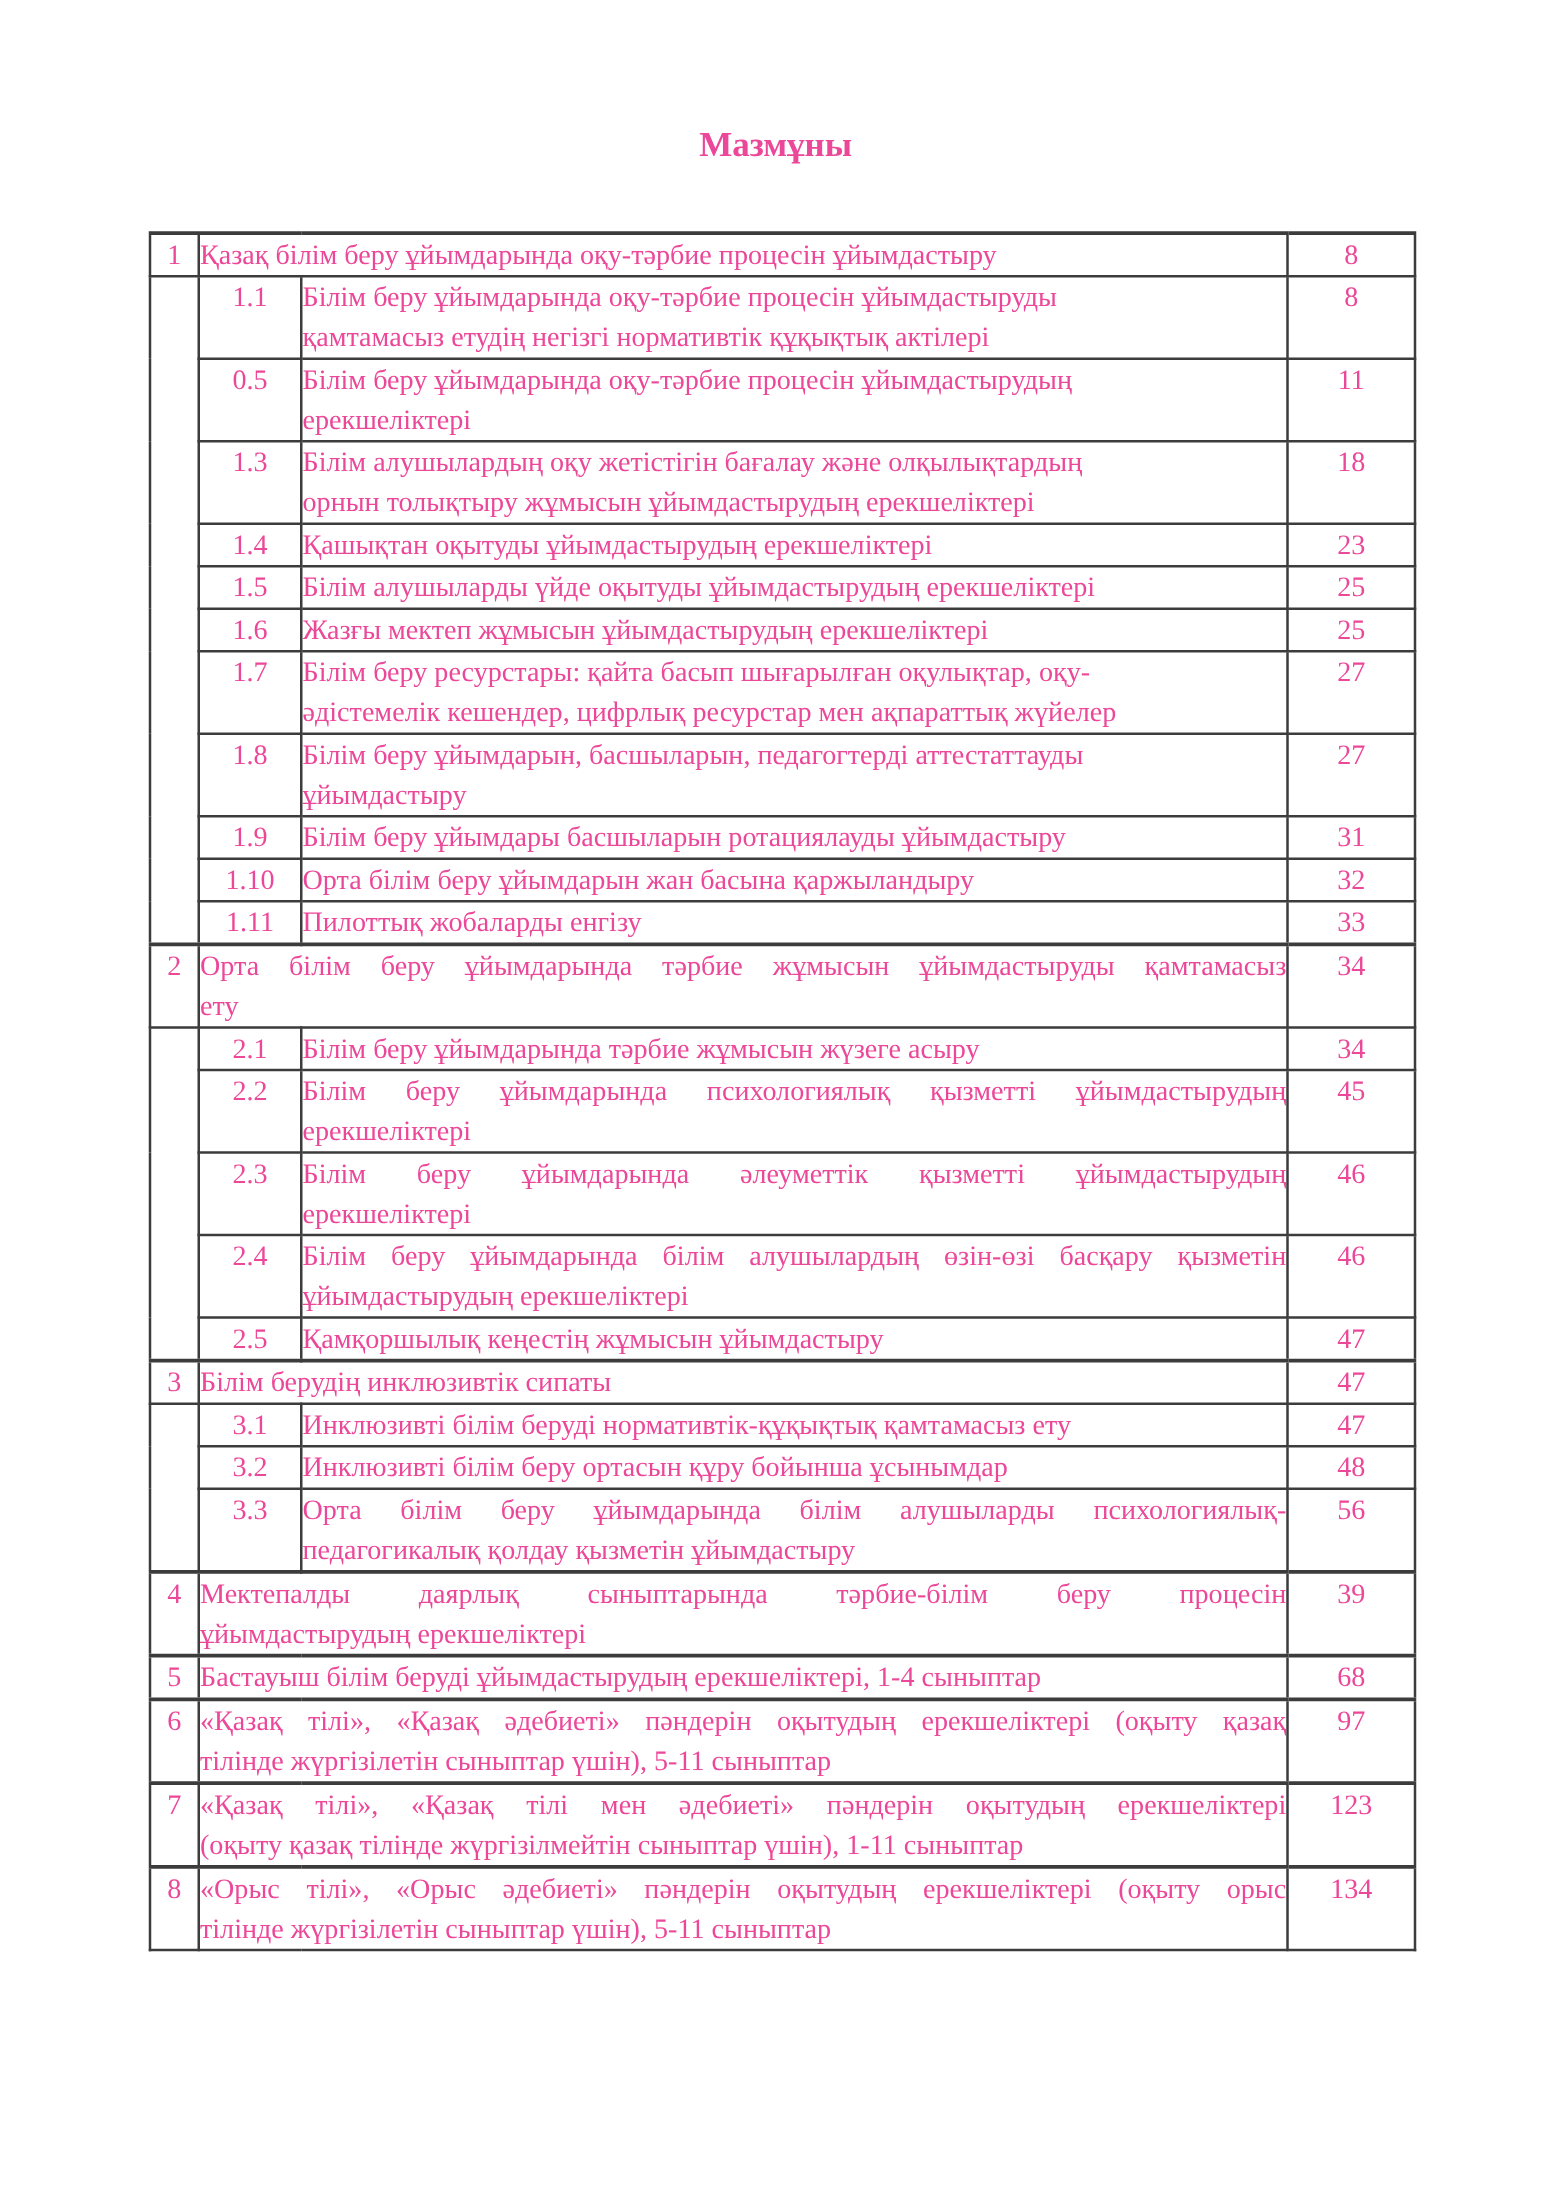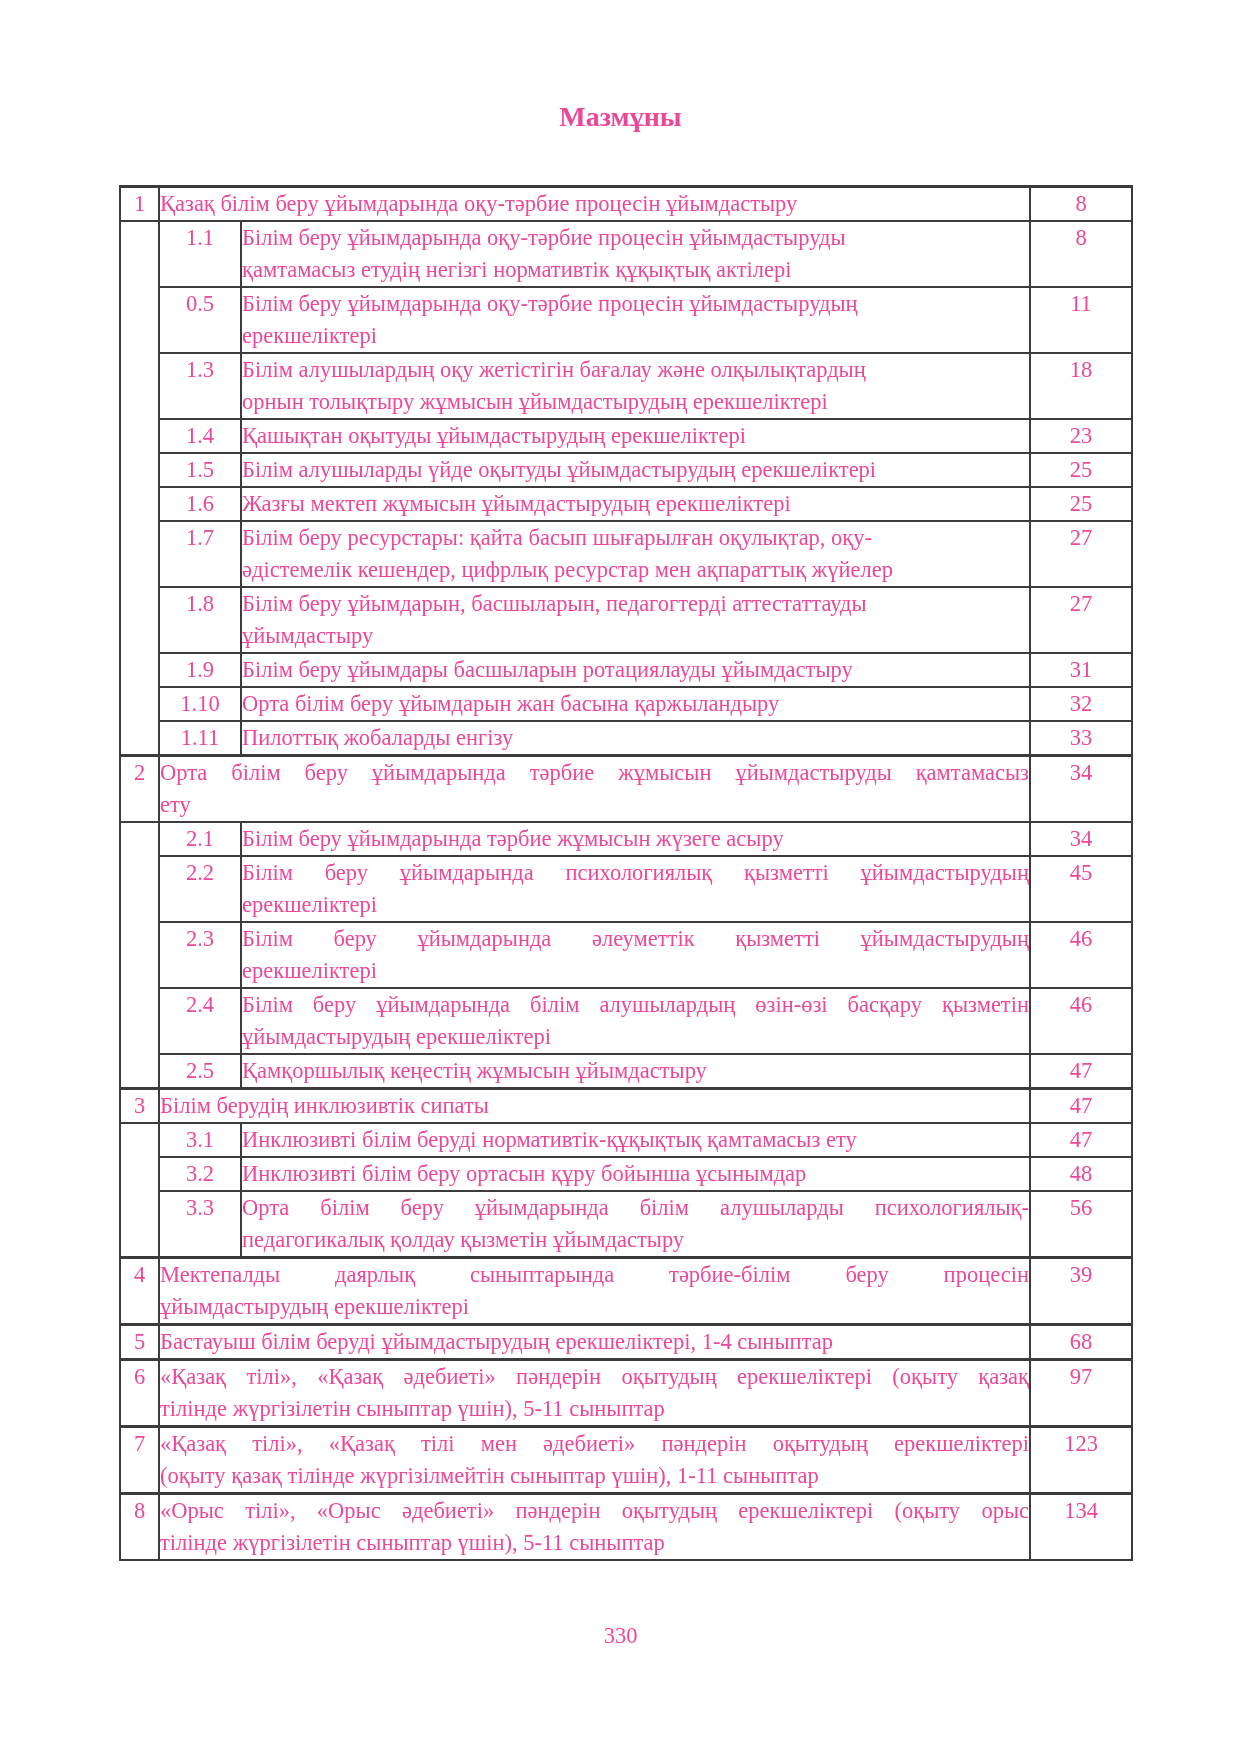--- a/index.html
+++ b/index.html
@@ -254,14 +254,13 @@
         <tr class="section-row">
           <td class="c1">8</td>
           <td class="c3" colspan="2">
             <span class="line stretch">«Орыс тілі», «Орыс әдебиеті» пәндерін оқытудың ерекшеліктері (оқыту орыс</span>
             <span class="line">тілінде жүргізілетін сыныптар үшін), 5-11 сыныптар</span>
           </td>
           <td class="pg">134</td>
         </tr>
       </tbody>
   </table>
-  <div class="folio">330</div>
 </div>
 
 </body></html>

